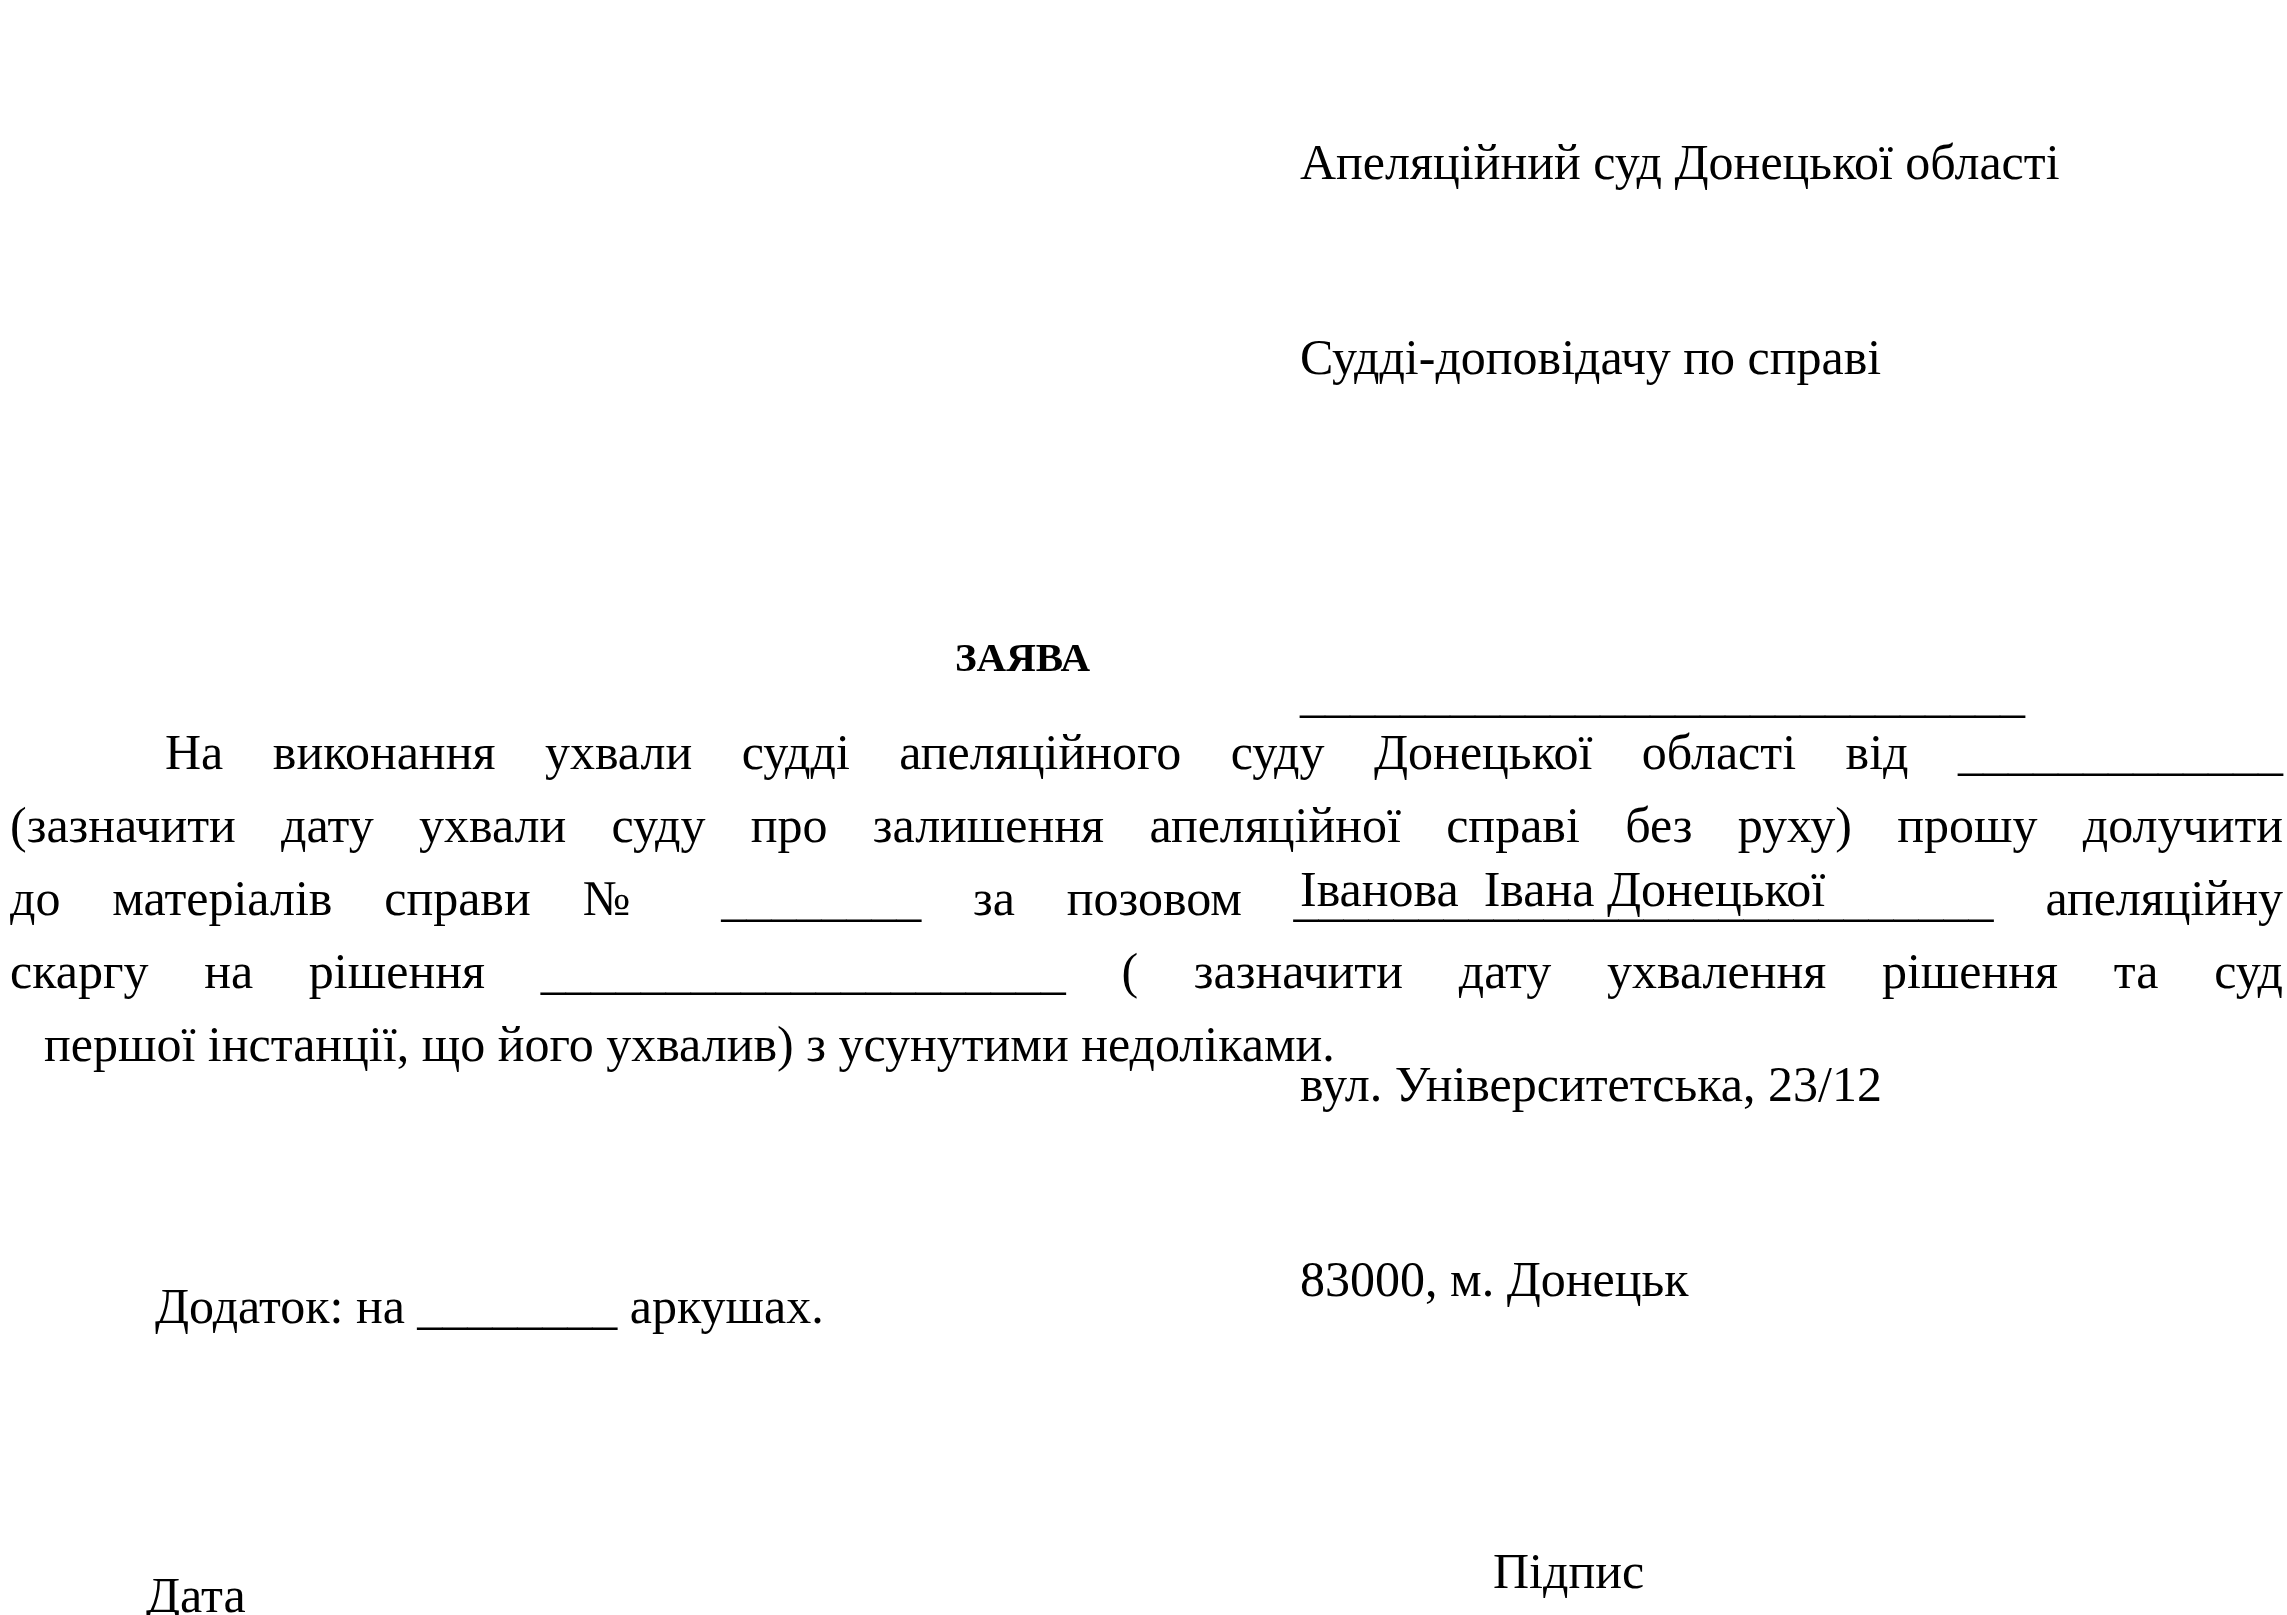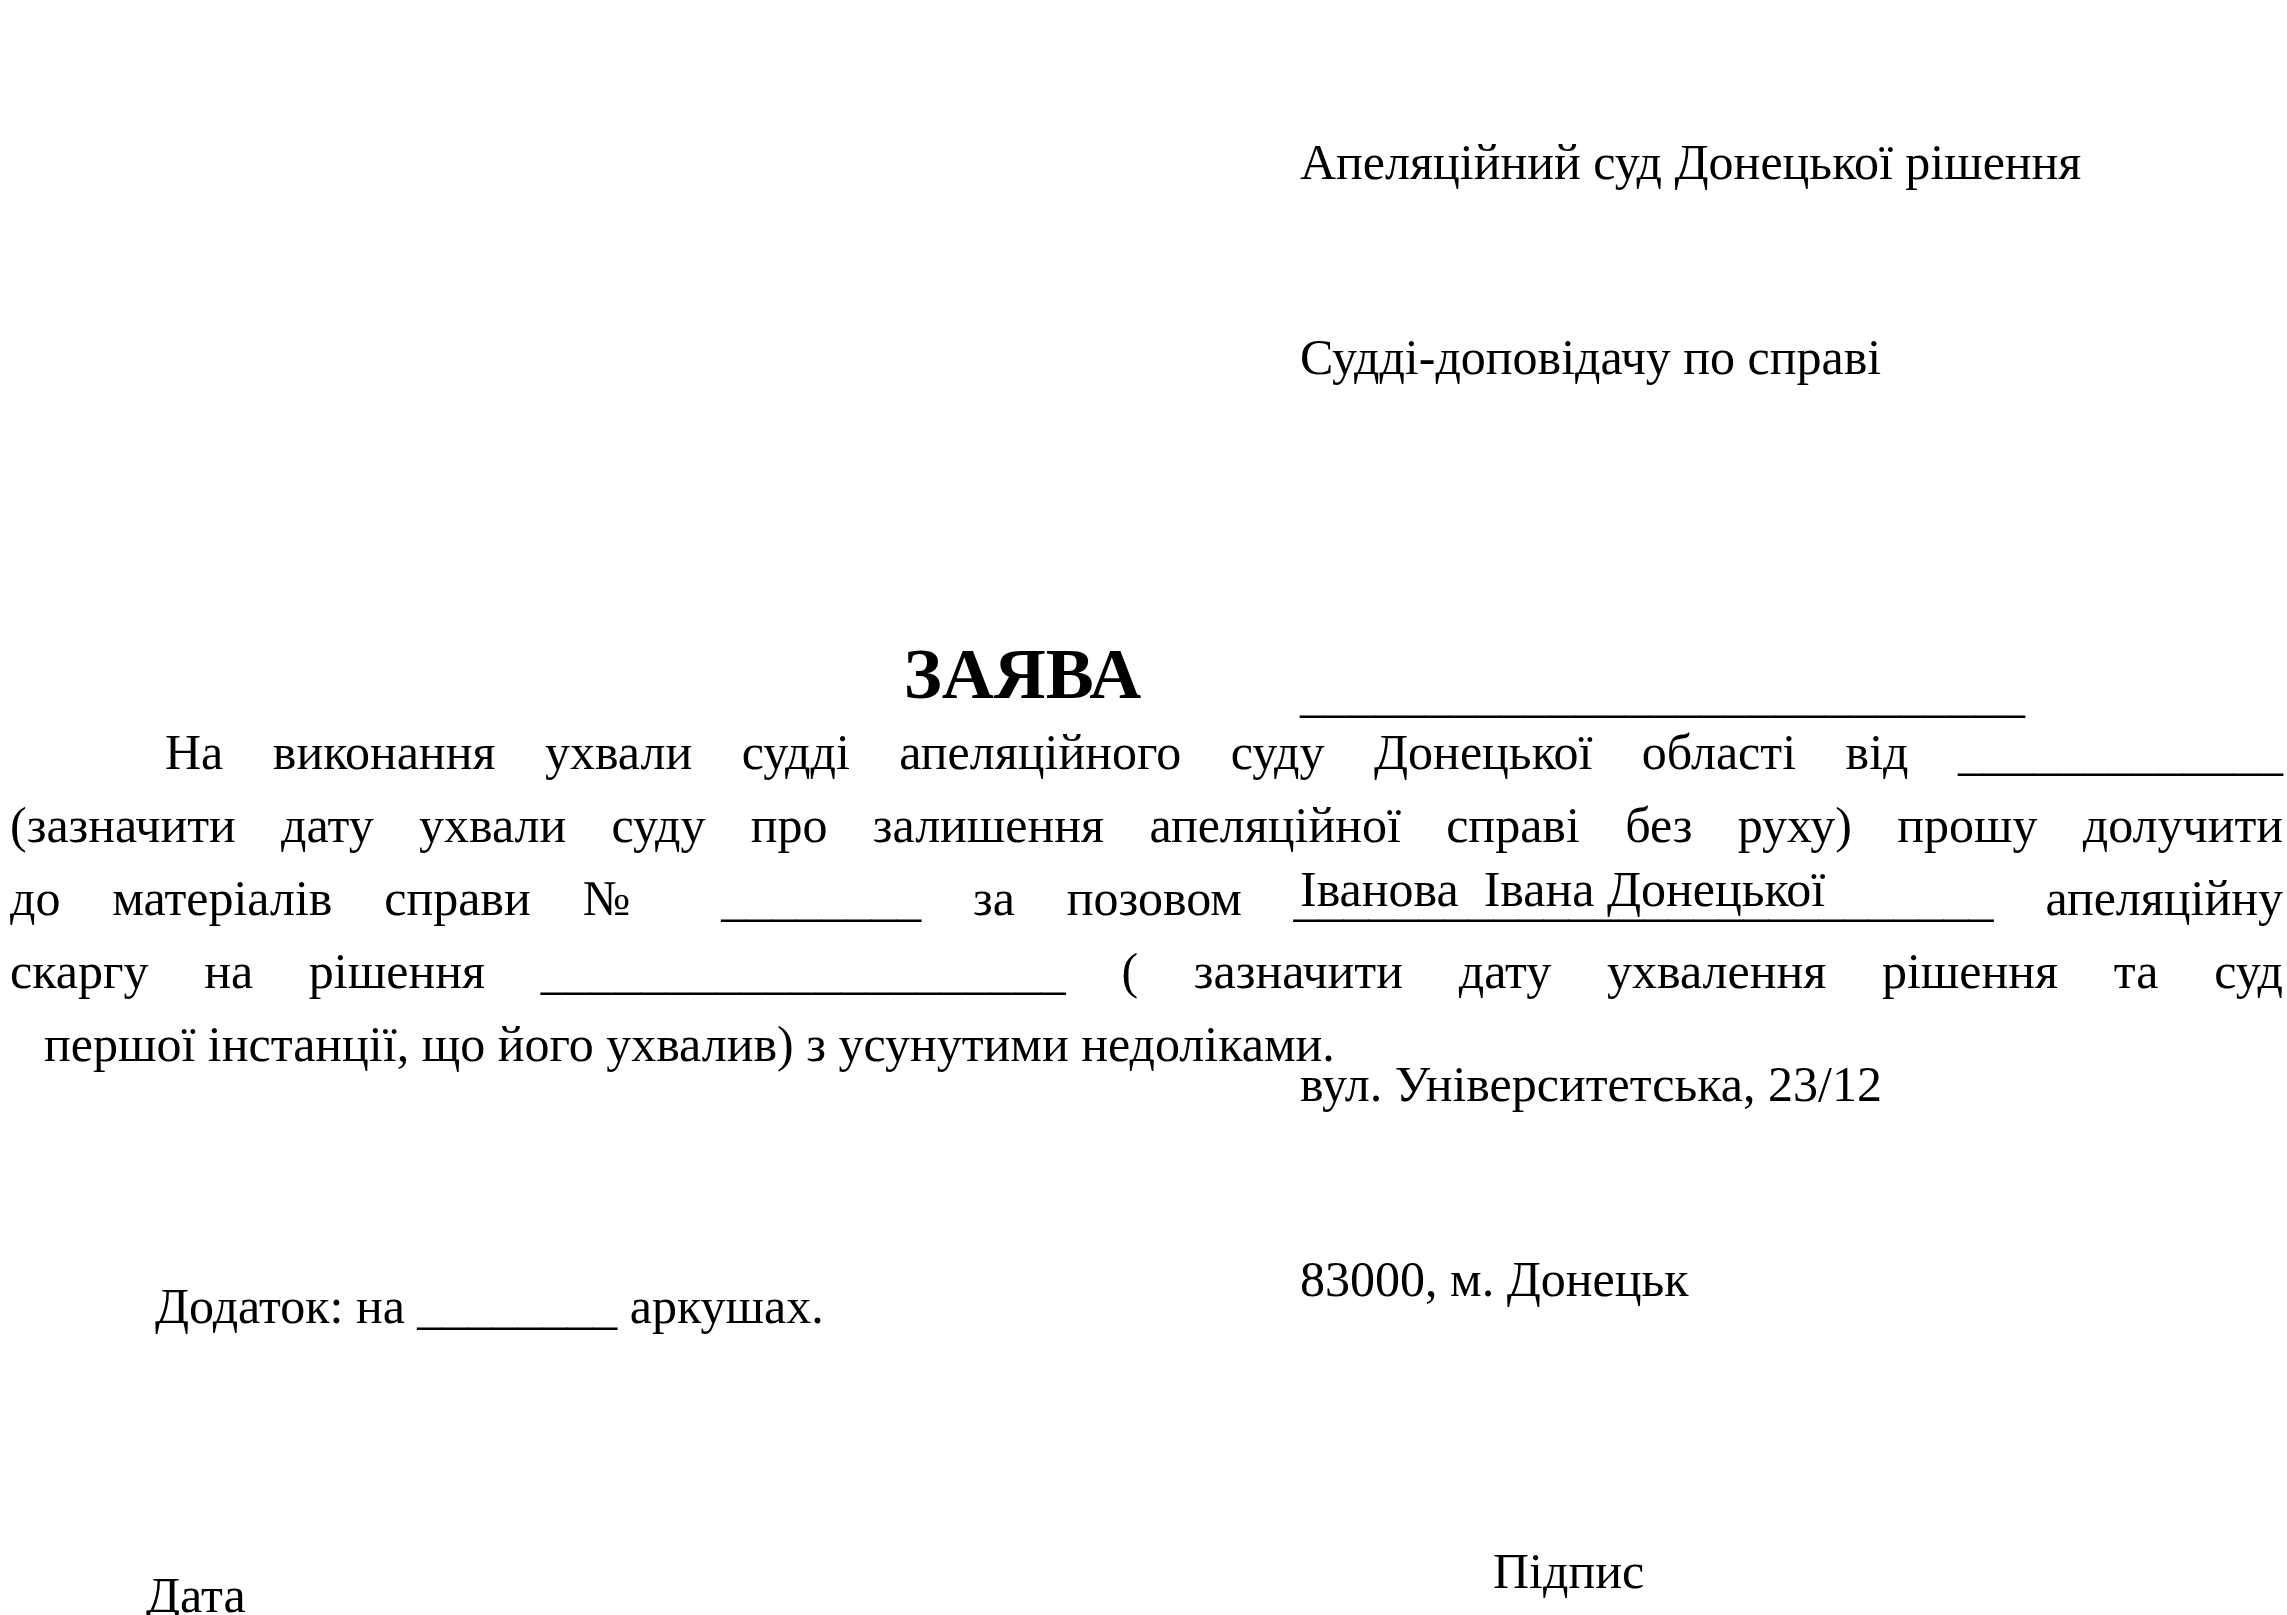--- a/index.html
+++ b/index.html
@@ -31,21 +31,21 @@
     height: 12px;
   }
   
   .title {
     position: absolute;
     left: 0px;
     top: 633px;
     width: 2045px;
     text-align: center;
     font-weight: bold;
-    font-size: 72px;
+    font-size: 41px;
   }
   
   .body-par {
     position: absolute;
     left: 10px;
     top: 716px;
     width: 2273px;
     line-height: 73px;
   }
   .body-line {
@@ -79,21 +79,21 @@
     top: 1542px;
     text-align: center;
   }
 </style>
 </head>
 <body>
 
 <div class="page">
 
   <div class="recipient">
-    <div class="r-line">Апеляційний суд Донецької рішення</div>
+    <div class="r-line">Апеляційний суд Донецької області</div>
     <div class="r-line">Судді-доповідачу по справі</div>
     <div class="spacer"></div>
     <div class="r-line">_____________________________</div>
     <div class="r-line">Іванова  Івана Донецької</div>
     <div class="r-line">вул. Університетська, 23/12</div>
     <div class="r-line">83000, м. Донецьк</div>
     
   </div>
 
   <div class="title">ЗАЯВА</div>

